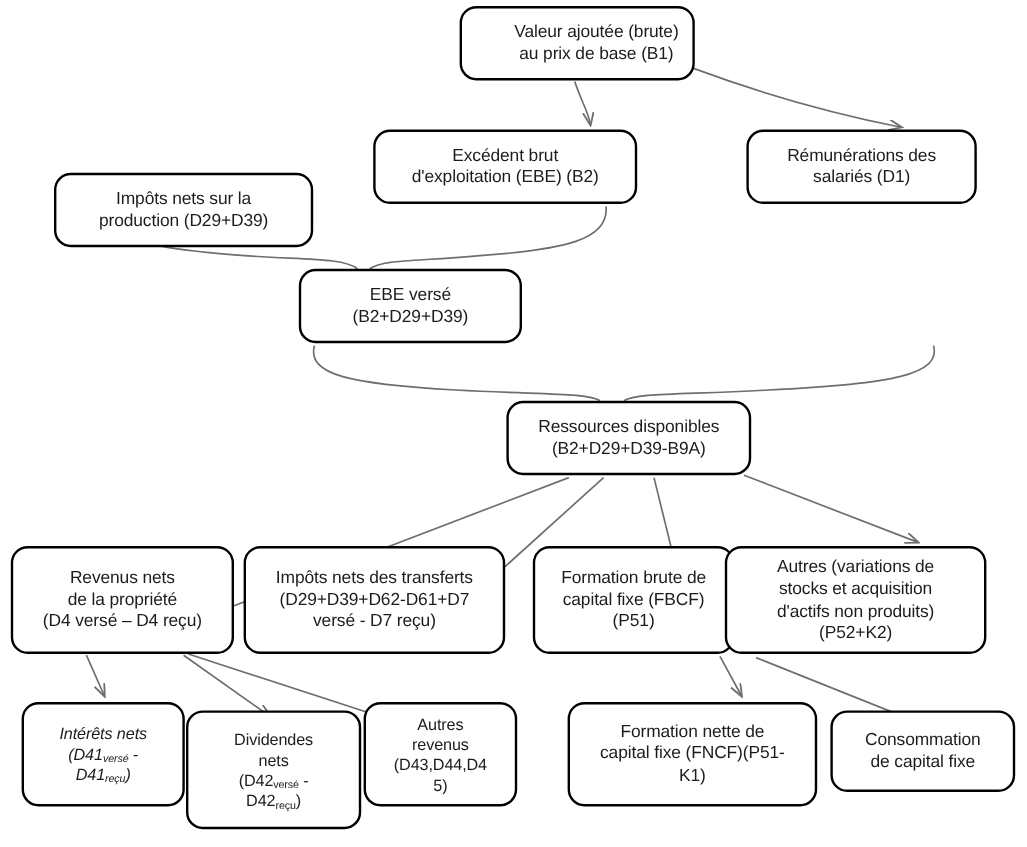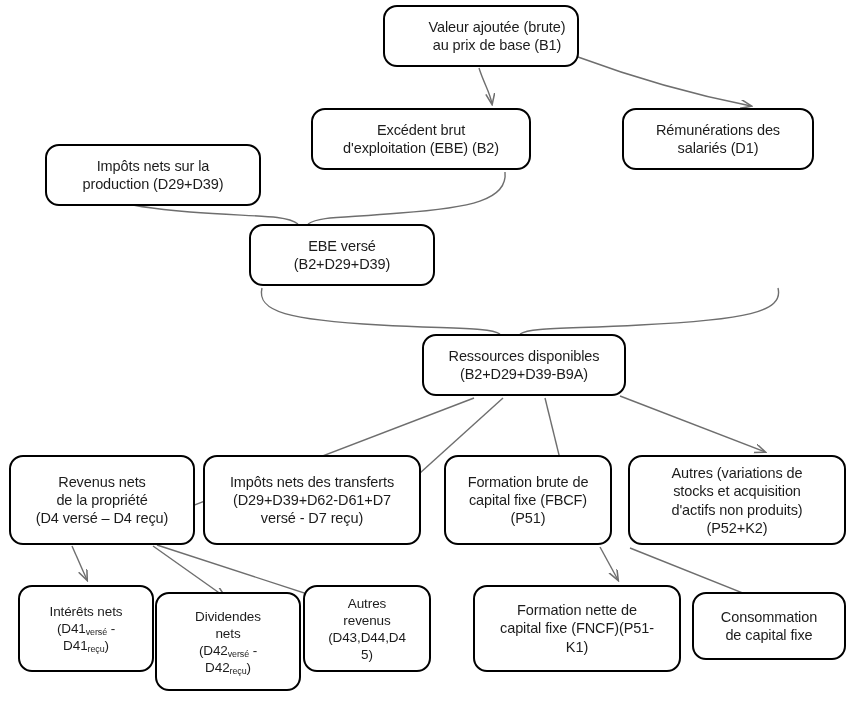--- a/index.html
+++ b/index.html
@@ -125,27 +125,27 @@
     <div class="node" style="left: 203px; top: 455px; width: 218px; height: 90px;">
       <span class="label">Impôts nets des transferts
 (D29+D39+D62-D61+D7
 versé - D7 reçu)</span>
     </div>
     <div class="node" style="left: 444px; top: 455px; width: 168px; height: 90px; align-items: center;">
       <span class="label">Formation brute de
 capital fixe (FBCF)
 (P51)</span>
     </div>
-    <div class="node clipped" style="left: 628px; top: 455px; width: 218px; height: 90px;">
+    <div class="node clipped" style="left: 604px; top: 455px; width: 218px; height: 90px;">
       <span class="label">Autres (variations de
 stocks et acquisition
 d'actifs non produits)
 (P52+K2)</span>
     </div>
-    <div class="node small" style="left: 18px; top: 585px; width: 136px; height: 87px;">
+    <div class="node small" style="left: 18px; top: 585px; width: 136px; height: 87px; font-style: italic;">
       <span class="label">Intérêts nets<br>(D41<sub>versé</sub> -<br>D41<sub>reçu</sub>)</span>
     </div>
     <div class="node small" style="left: 155px; top: 592px; width: 146px; height: 99px;">
       <span class="label">Dividendes<br>nets<br>(D42<sub>versé</sub> -<br>D42<sub>reçu</sub>)</span>
     </div>
     <div class="node small" style="left: 303px; top: 585px; width: 128px; height: 87px;">
       <span class="label">Autres
 revenus
 (D43,D44,D4
 5)</span>

